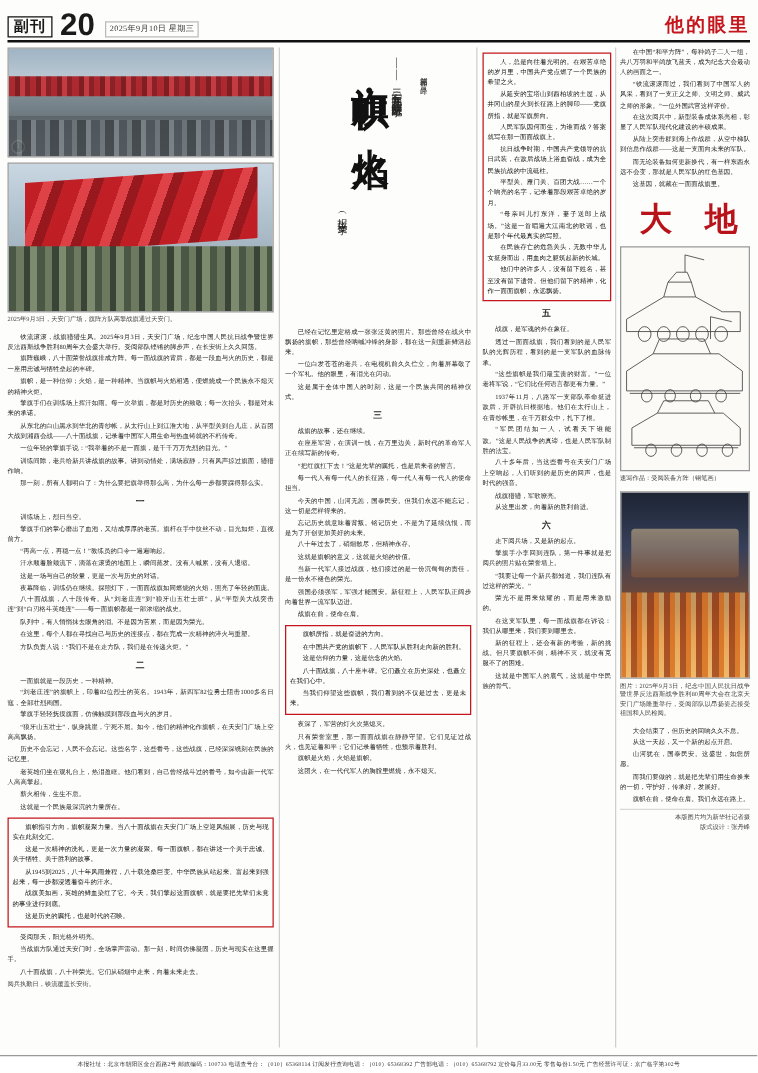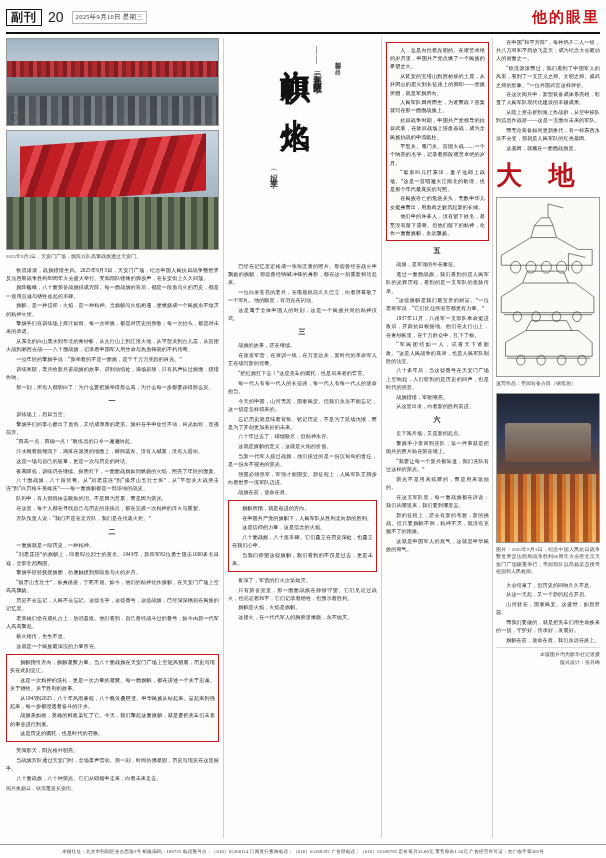--- a/index.html
+++ b/index.html
@@ -20,37 +20,37 @@
     height: 858px;
     position: relative;
     background: #fdfdfb;
     box-sizing: border-box;
     padding: 4px 6px 0 6px;
   }
 
   
   .masthead {
     display: flex;
-    align-items: center;
+    align-items: flex-end;
     height: 26px;
     border-bottom: 2px solid #111;
     padding-bottom: 2px;
     position: relative;
   }
   .mast-badge {
     border: 1px solid #111;
     font-size: 12px;
     font-weight: bold;
     padding: 1px 4px;
     letter-spacing: 1px;
     line-height: 13px;
   }
   .mast-pageno {
-    font-size: 14px;
-    font-weight: normal;
+    font-size: 25px;
+    font-weight: bold;
     margin-left: 6px;
     line-height: 20px;
     font-family: "Liberation Sans", sans-serif;
   }
   .mast-date {
     font-size: 6.5px;
     margin-left: 8px;
     border: 1px solid #bbb;
     padding: 1px 3px;
     color: #333;
@@ -274,21 +274,21 @@
   .redbox {
     border: 1px solid #c4161c;
     padding: 3px 3px 2px 3px;
     margin: 4px 0 4px 0;
     box-sizing: border-box;
   }
   .redbox .body-text { color: #111; }
 
   
   .dadi {
-    text-align: left;
+    text-align: right;
     font-size: 26px;
     font-weight: bold;
     letter-spacing: 10px;
     color: #b8131a;
     margin: 6px 0 4px 0;
     font-family: "Liberation Serif", serif;
   }
 
   
   .footer {

